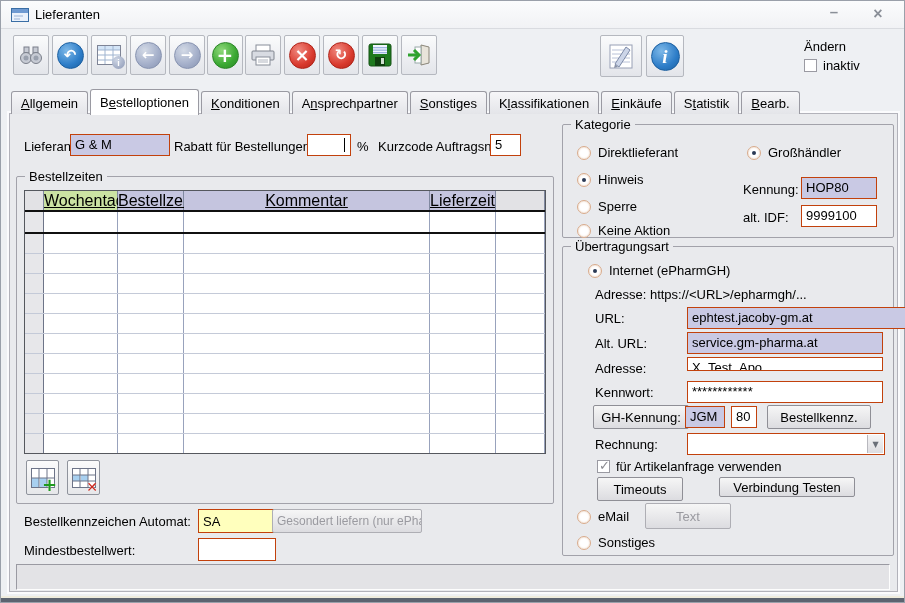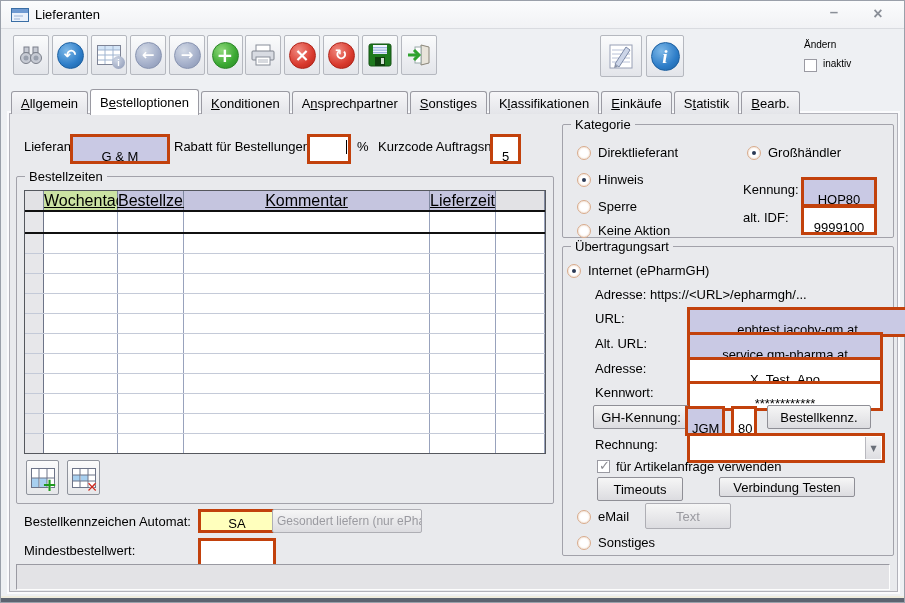--- a/index.html
+++ b/index.html
@@ -15,38 +15,38 @@
   .cap-close { right:14px; font-size:16px; line-height:18px; }
   
   .tb-btn { position:absolute; top:34px; width:36px; height:40px; border:1px solid #b5b8bf; border-radius:2px;
             background:linear-gradient(#fafbfc,#e3e5ea); display:flex; align-items:center; justify-content:center; }
   .circ { width:27px; height:27px; border-radius:50%; display:flex; align-items:center; justify-content:center;
           color:#fff; font-weight:bold; font-size:15px; line-height:1; font-family:"DejaVu Sans",sans-serif; }
   .circ.blue  { background:radial-gradient(circle at 35% 30%,#7db8e8,#2d7dc8 60%,#1b5fa0); border:1px solid #1b5fa0; }
   .circ.slate { background:radial-gradient(circle at 35% 30%,#d3dae6,#a3aec9 60%,#8793b0); border:1px solid #8793b0; }
   .circ.green { background:radial-gradient(circle at 35% 30%,#8ed87a,#3aa832 60%,#2a8526); border:1px solid #2a8526; }
   .circ.red   { background:radial-gradient(circle at 35% 30%,#f08a80,#d93a2e 60%,#b02318); border:1px solid #b02318; }
-  .hdr-label { position:absolute; font-size:10px; }
+  .hdr-label { position:absolute; font-size:13px; }
   
   .checkbox { position:absolute; width:13px; height:13px; background:#fff; border:1px solid #9a9aa2; }
   .checkbox.checked::after { content:"✓"; position:absolute; left:1px; top:-3px; font-size:13px; font-weight:bold; color:#8a8a90; font-family:"DejaVu Sans",sans-serif; }
   .radio-row { position:absolute; display:flex; align-items:center; gap:7px; height:15px; white-space:nowrap; }
   .radio { width:14px; height:14px; border-radius:50%; background:#fff; border:1px solid #d8ab8c; box-shadow:inset 0 0 2px rgba(205,150,100,.55); position:relative; flex:0 0 auto; }
   .radio.selected::after { content:""; position:absolute; left:4px; top:4px; width:4px; height:4px; border-radius:50%; background:#2b3a55; }
   
   .tabbar { position:absolute; left:10px; top:87px; height:26px; display:flex; align-items:flex-end; z-index:4; }
   .tab { height:23px; border:1px solid #9a9aa2; border-bottom:none; border-radius:3px 3px 0 0; margin-right:2px;
          background:linear-gradient(#f6f6f8,#e4e5e9); padding:0 9px; display:flex; align-items:center; font-size:13px; white-space:nowrap; }
   .tab.active { height:26px; background:#fff; margin-bottom:-1px; z-index:5; }
   .tab .key { text-decoration:underline; }
   
   .panel { position:absolute; left:8px; top:112px; width:889px; height:479px; background:#e9eaed;
            border:1px solid #b2b2ba; box-shadow:0 0 0 2px #fbfbfd; }
   .lbl { position:absolute; white-space:nowrap; }
-  .fld { position:absolute; background:#fff; border:3px solid #c2410c; padding:12px 4px; font-size:13px; overflow:hidden; white-space:nowrap;text-align:center; }
+  .fld { position:absolute; background:#fff; border:1px solid #c2410c; padding:2px 4px; font-size:13px; overflow:hidden; white-space:nowrap; }
   .fld.ro { background:#c9c9e4; }
   .fld.yellow { background:#ffffbd; }
   .caret { position:absolute; width:1px; height:14px; background:#000; top:3px; }
   .btn { position:absolute; border:1px solid #8f8f96; border-radius:2px; background:linear-gradient(#f6f6f6,#dcdce0);
          display:flex; align-items:center; justify-content:center; font-size:13px; white-space:nowrap; overflow:hidden; }
   .btn.disabled { color:#9a9aa0; border-color:#aeaeb4; }
   .group { position:absolute; border:1px solid #a2a2aa; border-radius:2px; }
   .legend { position:absolute; top:-8px; left:8px; background:#e9eaed; padding:0 4px; font-size:13px; white-space:nowrap; }
   
   .ztable { position:absolute; left:14px; top:76px; width:522px; height:264px; border:1px solid #55585e; background:#fff; overflow:hidden; }
@@ -402,21 +402,21 @@
           <span>Keine Aktion</span>
         </div>
       <span class="lbl" style="left:180px; top:57px;">Kennung:</span>
       <div class="fld ro" style="left:238px; top:52px; width:76px; height:22px;">HOP80</div>
       <span class="lbl" style="left:180px; top:85px;">alt. IDF:</span>
       <div class="fld" style="left:238px; top:80px; width:76px; height:22px;">9999100</div>
     </div>
 
     <div class="group" style="left:552px; top:132px; width:332px; height:310px;">
       <span class="legend">Übertragungsart</span>
-      <div class="radio-row" style="left:4px; top:16px;justify-content:flex-end;">
+      <div class="radio-row" style="left:25px; top:16px;justify-content:flex-end;">
           <span class="radio selected"></span>
           <span>Internet (ePharmGH)</span>
         </div>
       <span class="lbl" style="left:32px; top:40px;">Adresse: https://&lt;URL&gt;/epharmgh/...</span>
       <span class="lbl" style="left:32px; top:64px;">URL:</span>
       <div class="fld ro" style="left:124px; top:60px; width:221px; height:22px;">ephtest.jacoby-gm.at</div>
       <span class="lbl" style="left:32px; top:89px;">Alt. URL:</span>
       <div class="fld ro" style="left:124px; top:85px; width:196px; height:22px;">service.gm-pharma.at</div>
       <span class="lbl" style="left:32px; top:114px;">Adresse:</span>
       <div class="fld" style="left:124px; top:110px; width:196px; height:14px;">X_Test_Apo</div>

